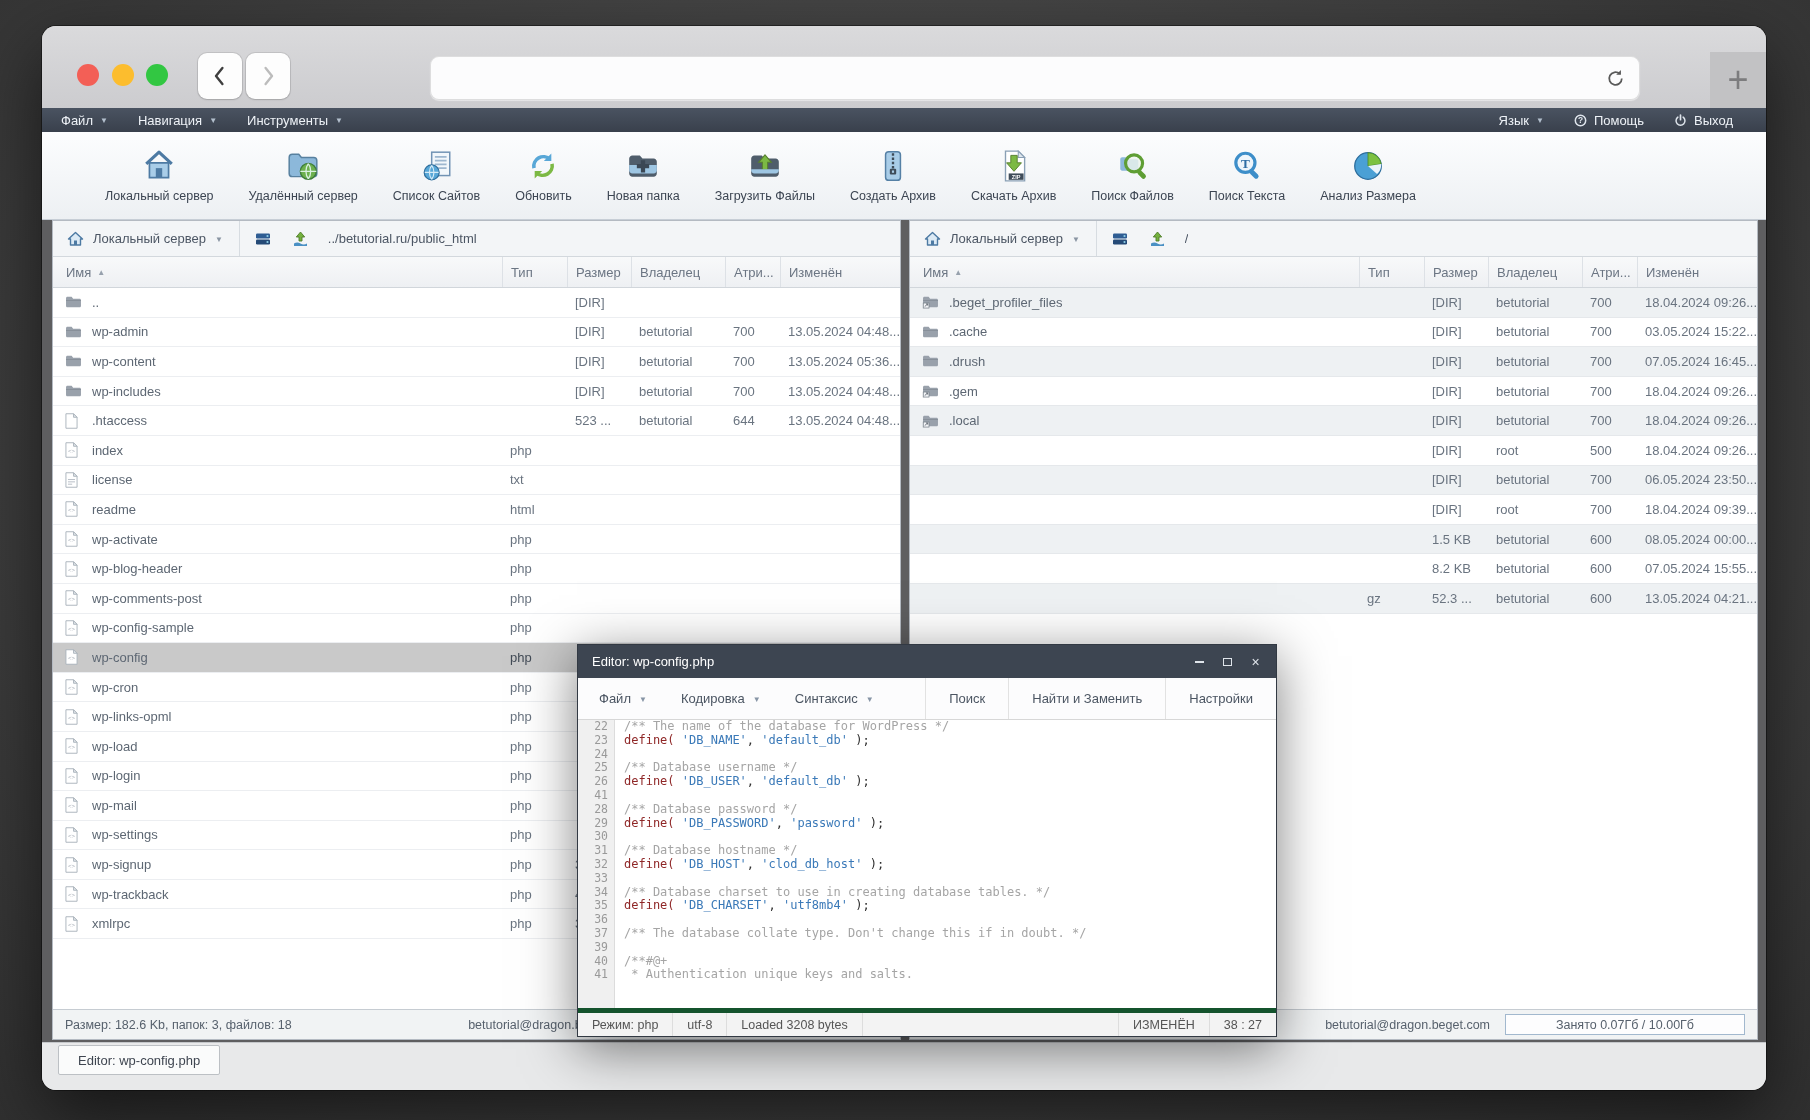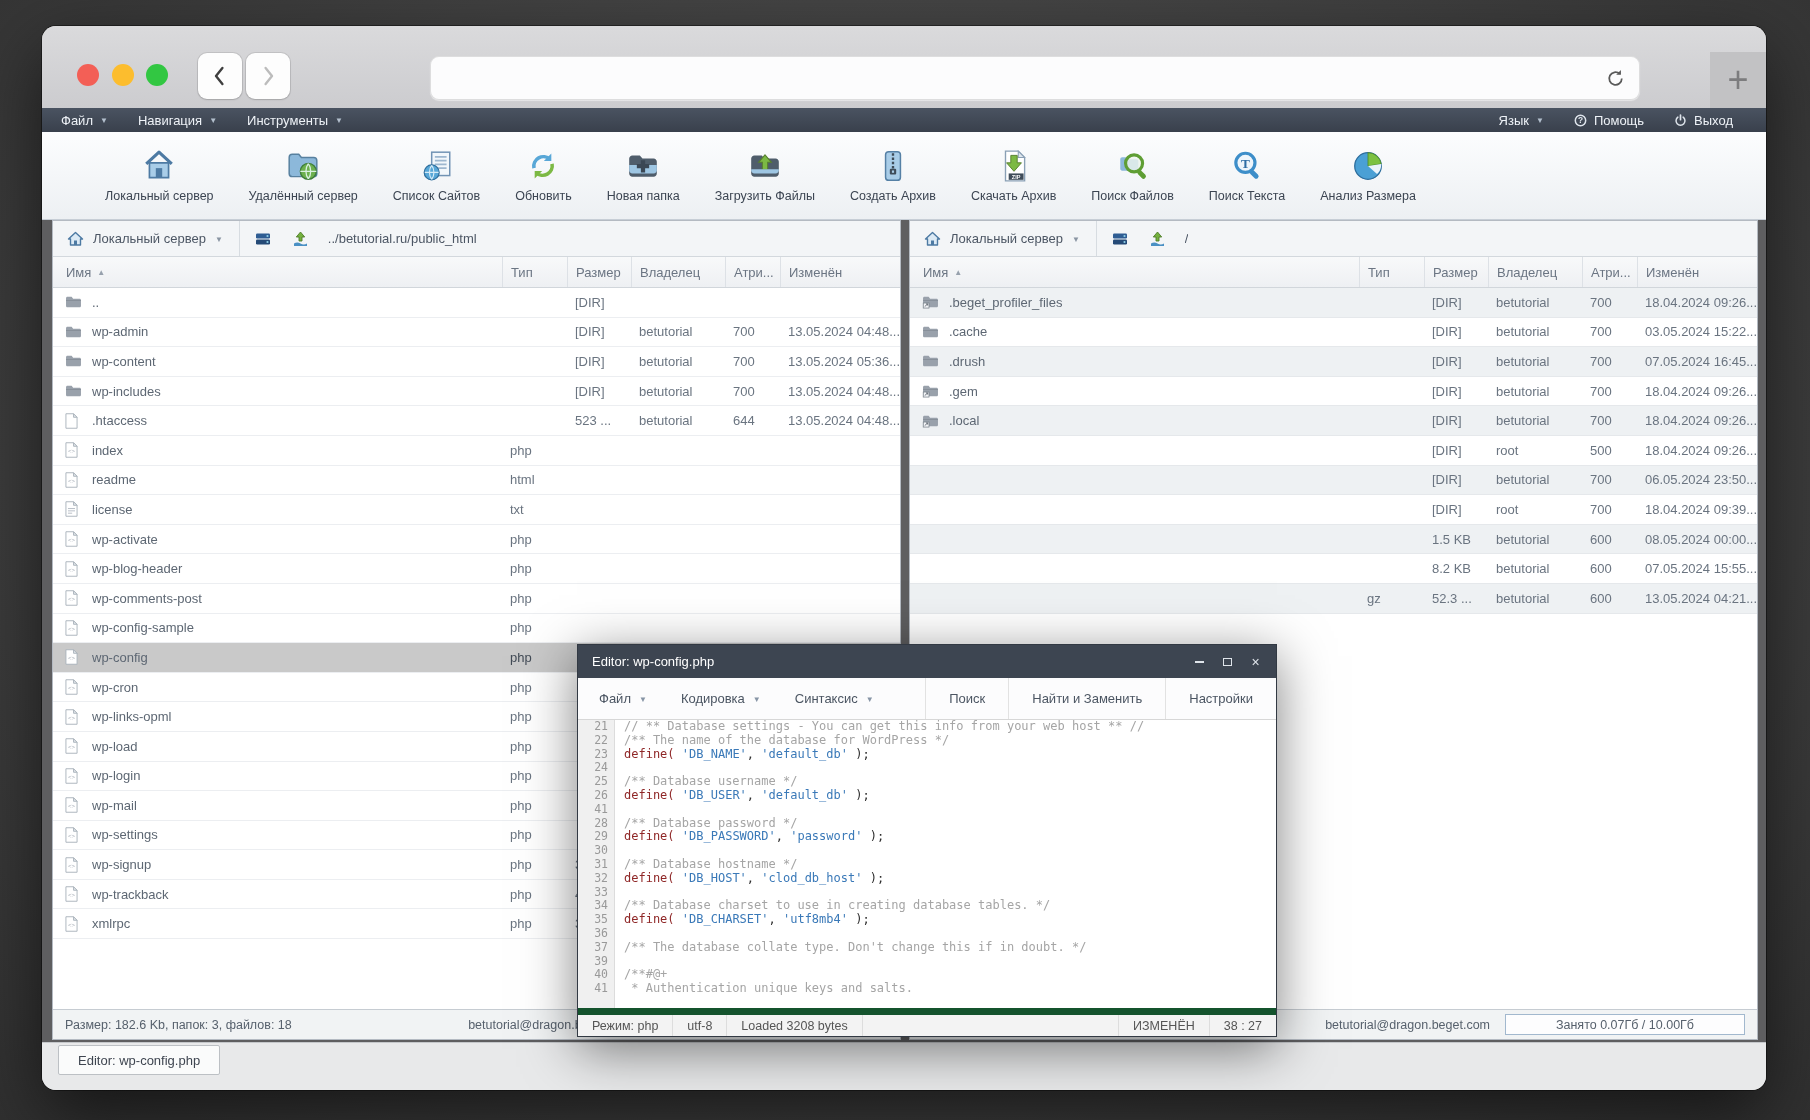--- a/index.html
+++ b/index.html
@@ -93,21 +93,21 @@
   .ecode{flex:1;position:relative;overflow:hidden;font-family:"DejaVu Sans Mono","Liberation Mono",monospace;
          font-size:12px;line-height:13.8px;background:#fff}
   .gutterbg{position:absolute;left:0;top:0;bottom:0;width:37px;background:#f0f0f0;border-right:1px solid #dcdcdc}
   .cl{display:flex;position:relative}
   .cl .ln{width:37px;flex:none;text-align:right;padding-right:7px;color:#999;font-size:11.5px}
   .cl .ct{flex:1;padding-left:9px;white-space:pre;color:#2f2f2f}
   .cl.active .ln{background:#cfcfcf;color:#555}
   .cl.active .ct{background:#fbf7cd}
   .tok-cm{color:#a5a5a5}.tok-kw{color:#8f2727}.tok-st{color:#3a79b8}.tok-pl{color:#2f2f2f}
   .cursor{display:inline-block;width:1.5px;height:12px;background:#111;vertical-align:-2px}
-  .estatus{height:28px;flex:none;background:#f3f3f3;border-top:7px solid #14532d;display:flex;
+  .estatus{height:28px;flex:none;background:#f3f3f3;border-top:5px solid #14532d;display:flex;
            align-items:stretch;font-size:12.5px;color:#555}
   .escell{display:flex;align-items:center;padding:0 14px;border-right:1px solid #ddd;white-space:nowrap}
   .esright{margin-left:auto;display:flex}
   .esright .escell{border-right:none;border-left:1px solid #ddd}
 
   
   .taskbar{height:48px;background:#e8e9ea;border-top:1px solid #c5c8cb;padding:2px 0 0 16px}
   .task-tab{display:inline-flex;align-items:center;height:30px;padding:0 19px;background:#fafbfb;
             border:1px solid #bcc0c4;border-radius:2px;font-size:13px;color:#3e4550;white-space:nowrap}
 </style>
@@ -656,43 +656,43 @@
        <div class="cell"></div>
        <div class="cell"></div>
        <div class="cell"></div>
      </div>
           <div class="frow">
        <div class="cell cname">
               <span class="ficon">
                 <svg viewBox="0 0 14 17" width="13" height="16">
                   <path d="M1 .7h8.2L13 4.5V16.3H1z" fill="#fff" stroke="#aab2bb"></path>
                   <path d="M9.2.7L13 4.5H9.2z" fill="#e3e8ed" stroke="#aab2bb"></path>
+                  <path d="M3.2 8h7.6M3.2 10.5h7.6M3.2 13h4.5" stroke="#b3bac2" stroke-width="1"></path>
+                </svg>
+              </span>
+              <span>license</span>
+            </div>
+       <div class="cell">txt</div>
+       <div class="cell"></div>
+       <div class="cell"></div>
+       <div class="cell"></div>
+       <div class="cell"></div>
+     </div>
+          <div class="frow">
+       <div class="cell cname">
+              <span class="ficon">
+                <svg viewBox="0 0 14 17" width="13" height="16">
+                  <path d="M1 .7h8.2L13 4.5V16.3H1z" fill="#fff" stroke="#aab2bb"></path>
+                  <path d="M9.2.7L13 4.5H9.2z" fill="#e3e8ed" stroke="#aab2bb"></path>
                   <text x="7" y="12.2" font-size="6.5" fill="#a7aeb7" text-anchor="middle">&lt;&gt;</text>
                 </svg>
               </span>
               <span>readme</span>
             </div>
        <div class="cell">html</div>
-       <div class="cell"></div>
-       <div class="cell"></div>
-       <div class="cell"></div>
-       <div class="cell"></div>
-     </div>
-          <div class="frow">
-       <div class="cell cname">
-              <span class="ficon">
-                <svg viewBox="0 0 14 17" width="13" height="16">
-                  <path d="M1 .7h8.2L13 4.5V16.3H1z" fill="#fff" stroke="#aab2bb"></path>
-                  <path d="M9.2.7L13 4.5H9.2z" fill="#e3e8ed" stroke="#aab2bb"></path>
-                  <path d="M3.2 8h7.6M3.2 10.5h7.6M3.2 13h4.5" stroke="#b3bac2" stroke-width="1"></path>
-                </svg>
-              </span>
-              <span>license</span>
-            </div>
-       <div class="cell">txt</div>
        <div class="cell"></div>
        <div class="cell"></div>
        <div class="cell"></div>
        <div class="cell"></div>
      </div>
           <div class="frow">
        <div class="cell cname">
               <span class="ficon">
                 <svg viewBox="0 0 14 17" width="13" height="16">
                   <path d="M1 .7h8.2L13 4.5V16.3H1z" fill="#fff" stroke="#aab2bb"></path>
@@ -966,24 +966,20 @@
             </div>
           </div>
         <div class="eactions">
             <div class="eaction">Поиск</div>
             <div class="eaction">Найти и Заменить</div>
             <div class="eaction">Настройки</div>
           </div>
       </div>
       <div class="ecode">
         <div class="gutterbg"></div>
-      <div class="cl">
-            <span class="ln">21</span>
-            <span class="ct"><span class="tok-cm">// ** Database settings - You can get this info from your web host ** //</span></span>
-          </div>
           <div class="cl">
             <span class="ln">22</span>
             <span class="ct"><span class="tok-cm">/** The name of the database for WordPress */</span></span>
           </div>
           <div class="cl">
             <span class="ln">23</span>
             <span class="ct"><span class="tok-kw">define(</span><span class="tok-pl"> </span><span class="tok-st">'DB_NAME'</span><span class="tok-pl">, </span><span class="tok-st">'default_db'</span><span class="tok-pl"> );</span></span>
           </div>
           <div class="cl">
             <span class="ln">24</span>

